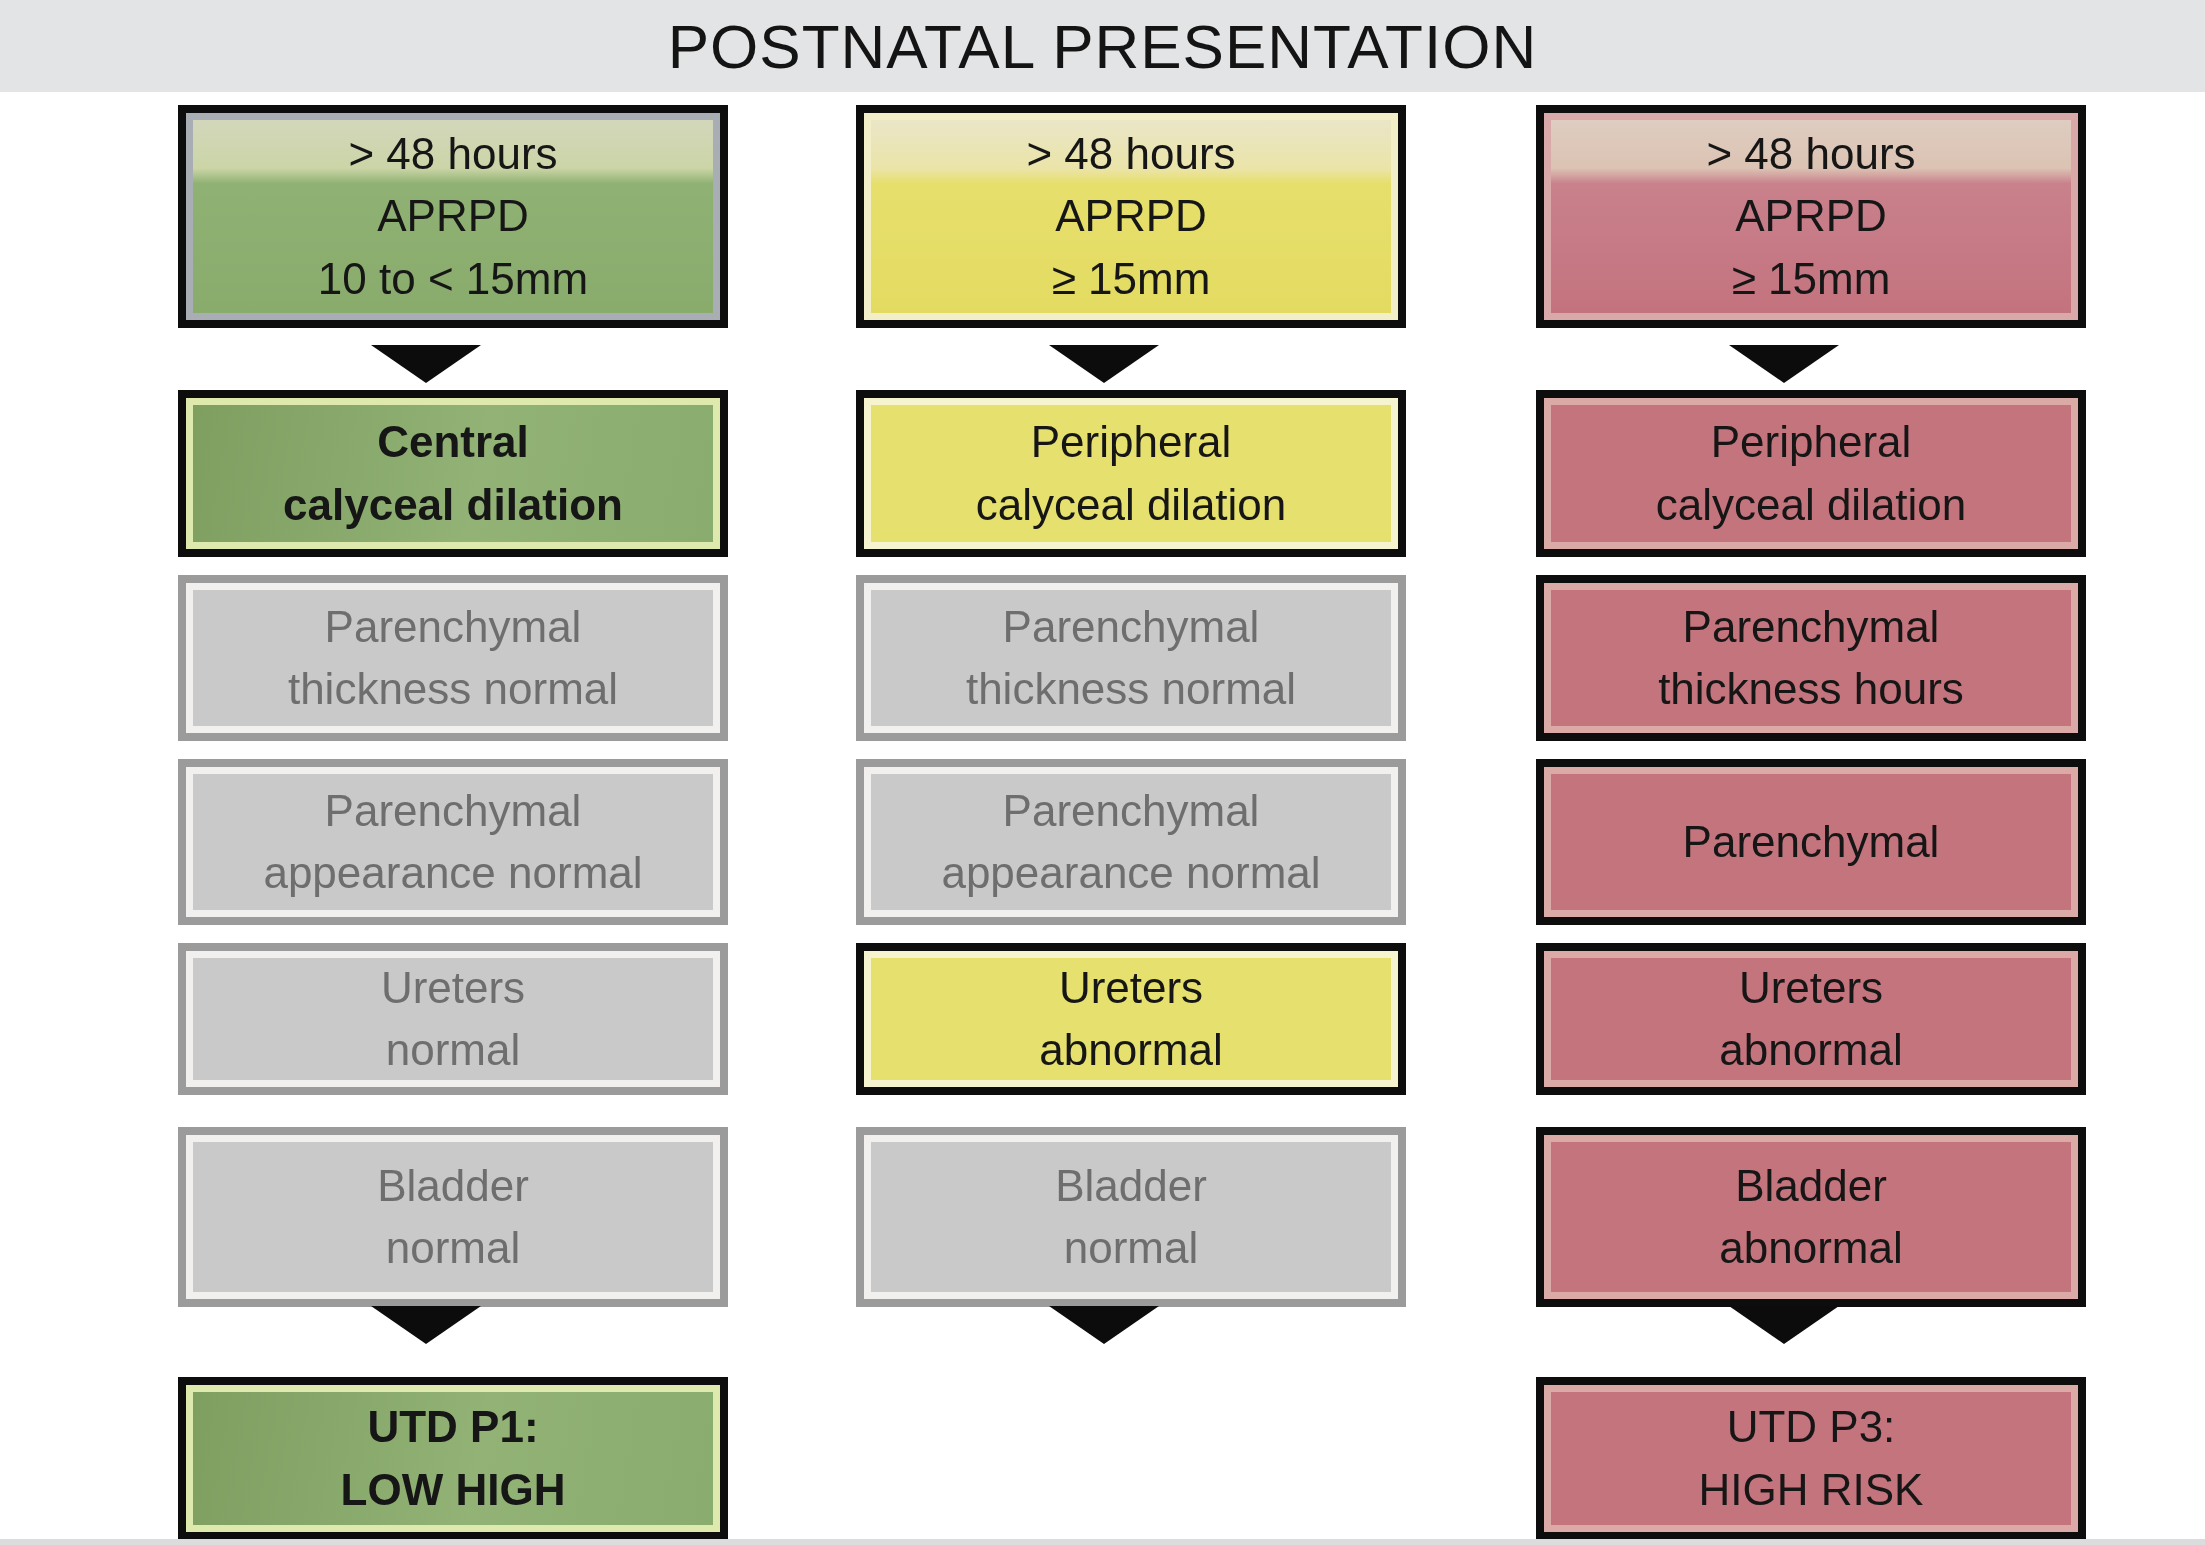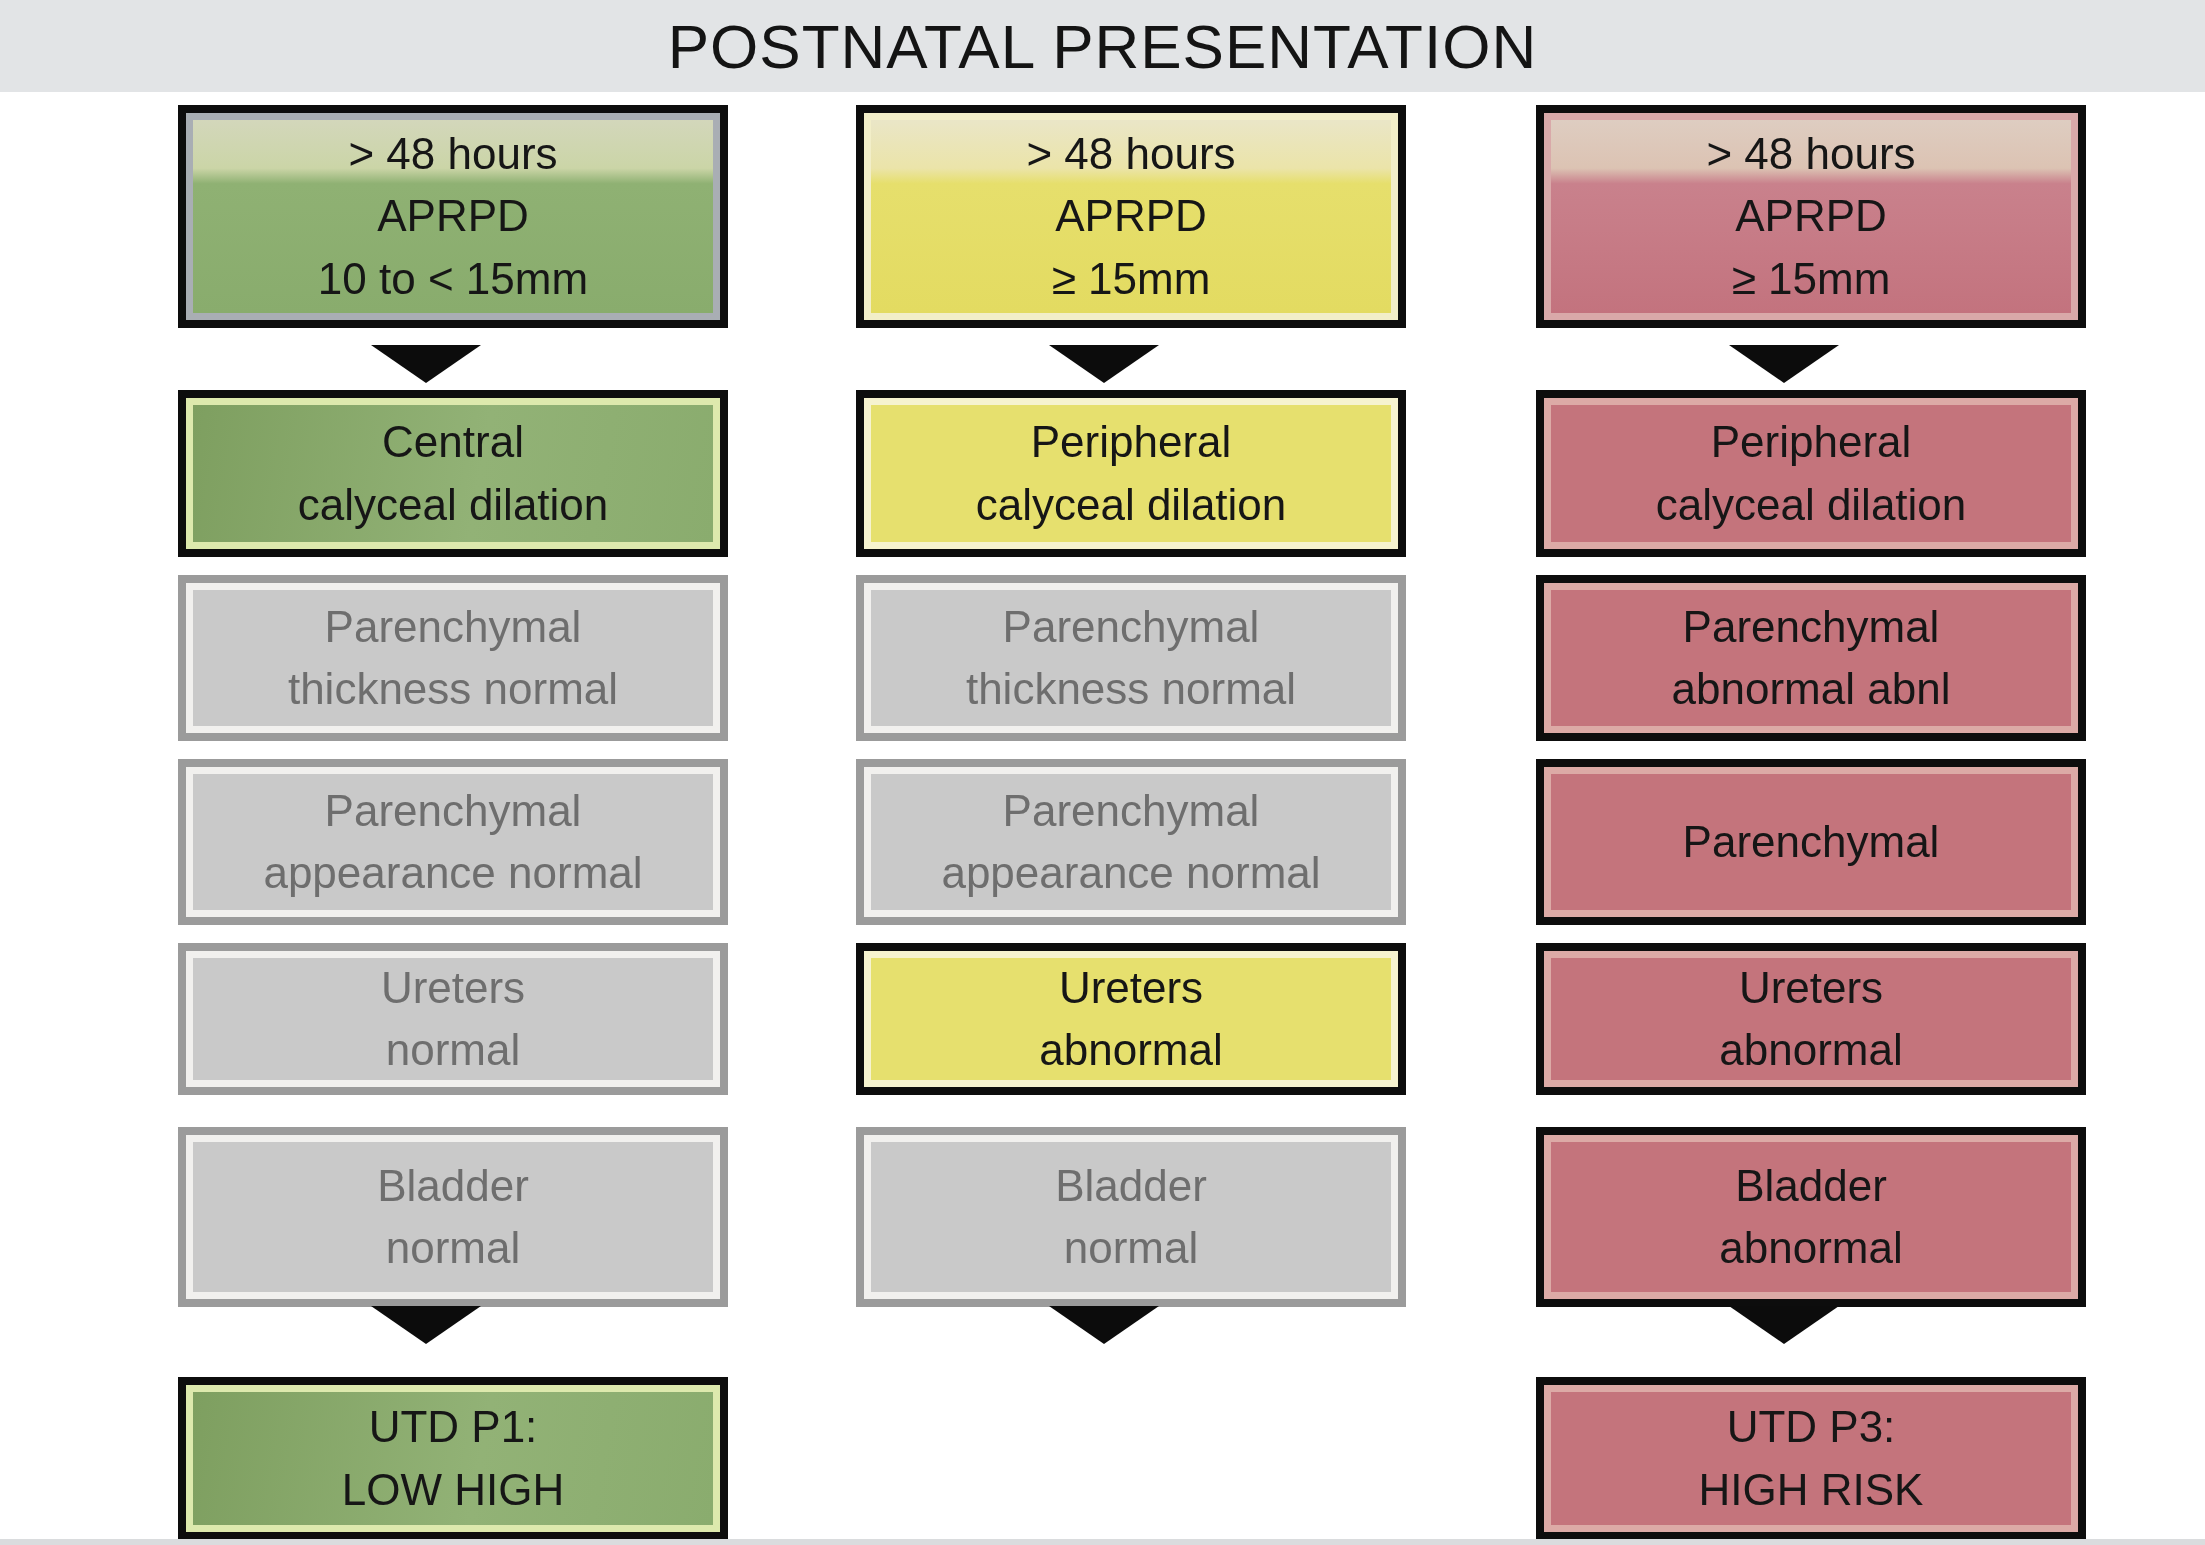--- a/index.html
+++ b/index.html
@@ -24,21 +24,21 @@
   .r2{top:575px;height:166px;}
   .r3{top:759px;height:166px;}
   .r4{top:943px;height:152px;}
   .r5{top:1127px;height:180px;}
   .r6{top:1377px;height:163px;}
 
   
   .green-top{background:#a9aeb4;}
   .green-top .fill{background:linear-gradient(to bottom,#d3d7bb 0%,#cbd5a7 25%,#8fb173 33%,#89ac6d 100%);}
   .green{background:#dde9ad;}
-  .green .fill{background:linear-gradient(100deg,#7e9f60 0%,#92b276 55%,#8aac6e 100%);}
+  .green .fill{background:linear-gradient(100deg,#7e9f60 0%,#92b276 55%,#8aac6e 100%);font-weight:bold;}
   .yellow-top{background:#f2eec8;}
   .yellow-top .fill{background:linear-gradient(to bottom,#eae6c7 0%,#ebe4a9 25%,#e6df6c 33%,#e3db61 100%);}
   .yellow{background:#f6f3cf;}
   .yellow .fill{background:#e6e06e;}
   .red-top{background:#d9a9a9;}
   .red-top .fill{background:linear-gradient(to bottom,#decdc1 0%,#dcc3b3 25%,#c9818c 33%,#c3737e 100%);}
   .red{background:#dcaaa6;}
   .red .fill{background:#c4747c;}
   .gray{border-color:#9b9b9b;background:#f1f0ee;}
   .gray .fill{background:#c9c9c9;}
@@ -162,21 +162,21 @@
     <div class="arrow arrow-top"></div>
     <div class="box red r1">
       <div class="fill">
         <span class="line">Peripheral</span>
         <span class="line">calyceal dilation</span>
       </div>
     </div>
     <div class="box red r2">
       <div class="fill">
         <span class="line">Parenchymal</span>
-        <span class="line">abnormal abnl</span>
+        <span class="line">thickness hours</span>
       </div>
     </div>
     <div class="box red r3">
       <div class="fill">
         <span class="line">Parenchymal</span>
       </div>
     </div>
     <div class="box red r4">
       <div class="fill">
         <span class="line">Ureters</span>

